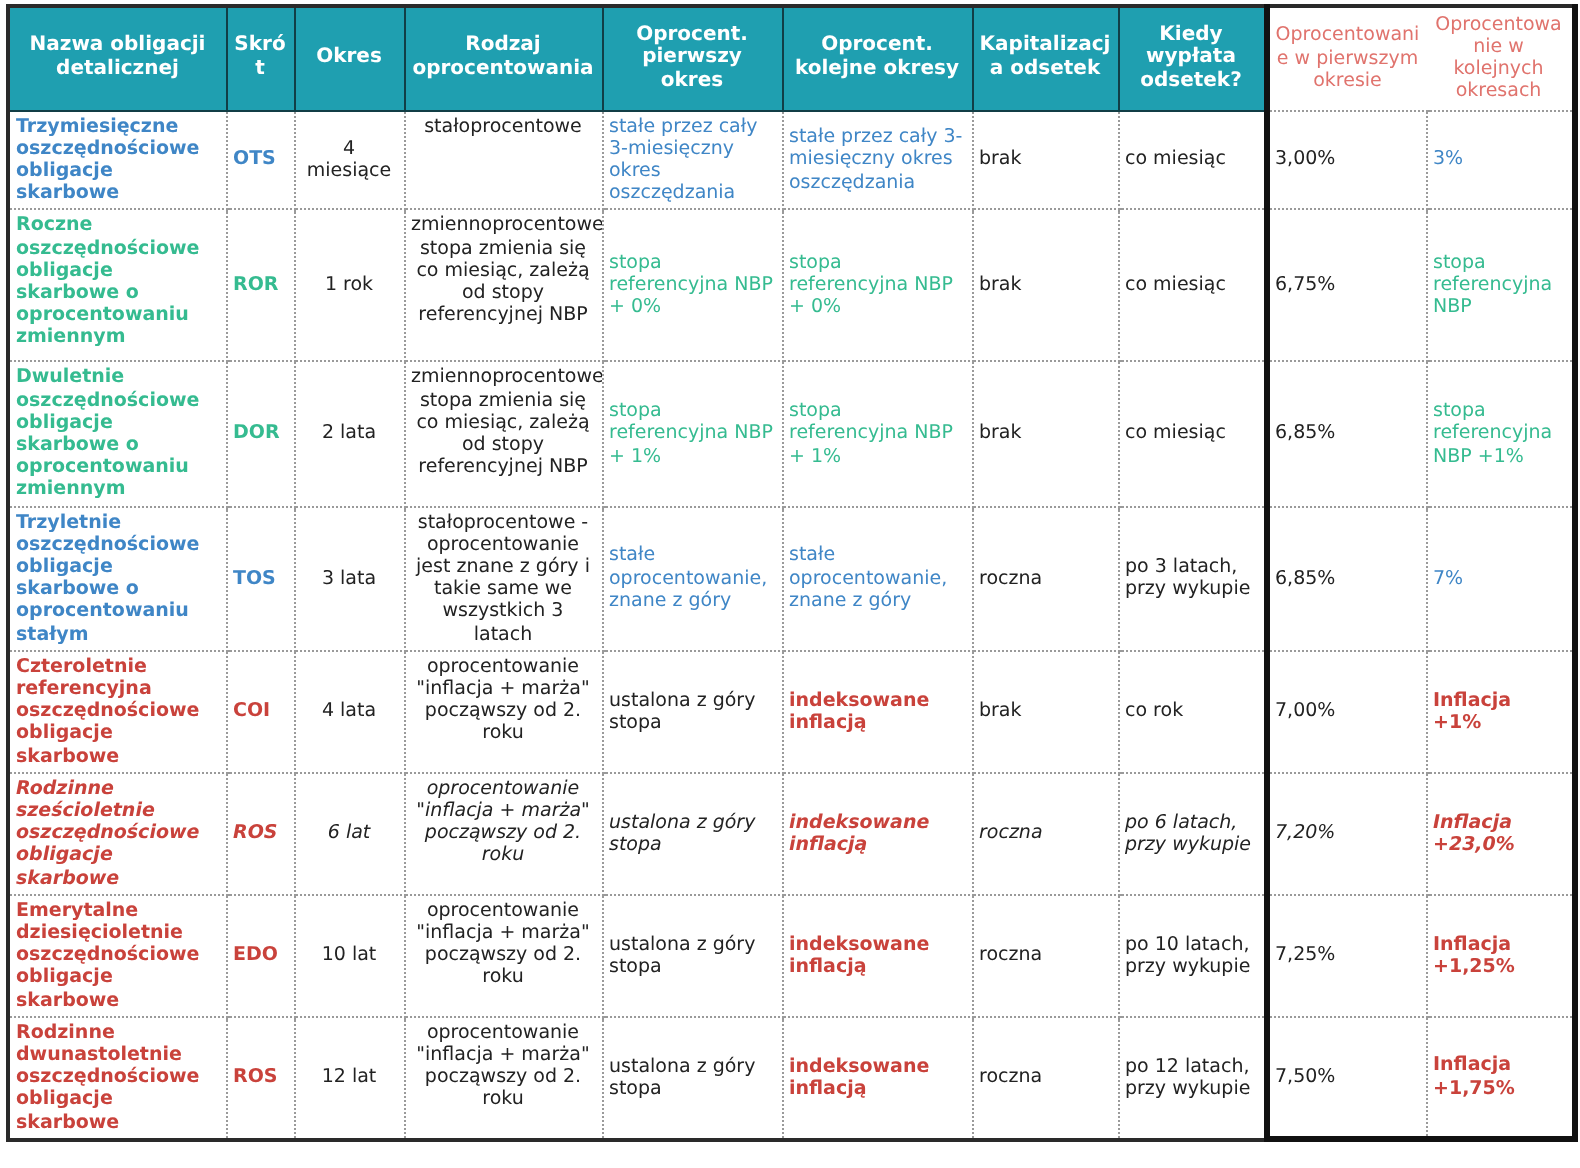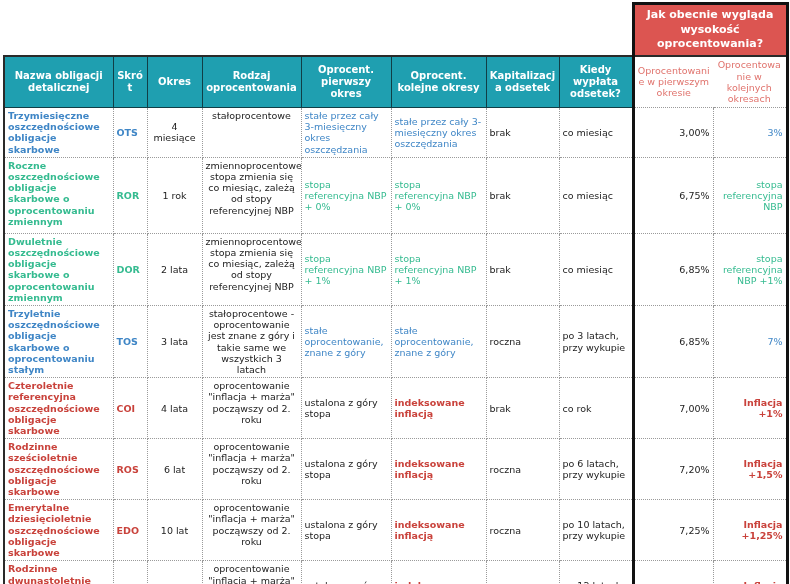--- a/index.html
+++ b/index.html
@@ -43,36 +43,36 @@
     overflow-wrap:anywhere;
   }
 
   
   #data td{border:1px dotted var(--dash);vertical-align:middle;background:#fff;}
   #data td.name{ text-align:left;vertical-align:top;font-weight:600;border-left:2px solid var(--dark);}
   #data td.abbr{ font-weight:bold;}
   #data td.period{text-align:center;}
   #data td.rtype{ text-align:center;vertical-align:top;}
   #data td.fper,#data td.nper,#data td.cap,#data td.payout{text-align:left;}
-  #data td.cur1,#data td.cur2{text-align:right;}
+  #data td.cur1,#data td.cur2{text-align:left;}
   #data td.nper.c-red,#data td.cur2.c-red{font-weight:bold;}
 
   
   .rL{border-left:3px solid var(--thick) !important;}
   .rR{border-right:3px solid var(--thick) !important;}
   #data tr:last-child td{border-bottom:2px solid var(--dark);}
   #data tr:last-child td.cur1,#data tr:last-child td.cur2{border-bottom:3px solid var(--thick);}
 
   
   #data tr:nth-child(1){height:40px;}
   #data tr:nth-child(2){height:76px;}
   #data tr:nth-child(3){height:64px;}
   #data tr:nth-child(4){height:66px;margin-left:44px;}
   #data tr:nth-child(5){height:58px;}
-  #data tr:nth-child(6){height:58px;}
+  #data tr:nth-child(6){height:58px;font-style:italic;}
   #data tr:nth-child(7){height:58px;}
   #data tr:nth-child(8){height:52px;}
 
   .c-blue{color:var(--blue);}
   .c-green{color:var(--green);margin-top:24px;}
   .c-red{color:var(--red);}
 </style>
 </head>
 <body>
 
@@ -84,24 +84,20 @@
         <col style="width:55px">
       <col style="width:99px">
         <col style="width:90px">
         <col style="width:95px">
       <col style="width:73px">
         <col style="width:74px">
         <col style="width:80px">
       <col style="width:74px">
     </colgroup>
     <tbody>
-      <tr class="band">
-        <td class="spacer" colspan="8"></td>
-        <td class="redbox" colspan="2">Jak obecnie wygląda wysokość oprocentowania?</td>
-      </tr>
       <tr class="head">
         <th class="hd first">Nazwa obligacji detalicznej</th>
         <th class="hd">Skrót</th>
         <th class="hd">Okres</th>
         <th class="hd">Rodzaj oprocentowania</th>
         <th class="hd">Oprocent. pierwszy okres</th>
         <th class="hd">Oprocent. kolejne okresy</th>
         <th class="hd">Kapitalizacja odsetek</th>
         <th class="hd">Kiedy wypłata odsetek?</th>
         <th class="hdr rL">Oprocentowanie w pierwszym okresie</th>
@@ -172,21 +168,21 @@
         <tr>
     <td class="name c-red">Rodzinne sześcioletnie oszczędnościowe obligacje skarbowe</td>
     <td class="abbr c-red">ROS</td>
     <td class="period">6 lat</td>
     <td class="rtype">oprocentowanie "inflacja + marża" począwszy od 2. roku</td>
     <td class="fper">ustalona z góry stopa</td>
     <td class="nper c-red">indeksowane inflacją</td>
     <td class="cap">roczna</td>
     <td class="payout">po 6 latach, przy wykupie</td>
     <td class="cur1 rL">7,20%</td>
-    <td class="cur2 rR c-red">Inflacja +1,5%</td>
+    <td class="cur2 rR c-red">Inflacja +23,0%</td>
   </tr>
         <tr>
     <td class="name c-red">Emerytalne dziesięcioletnie oszczędnościowe obligacje skarbowe</td>
     <td class="abbr c-red">EDO</td>
     <td class="period">10 lat</td>
     <td class="rtype">oprocentowanie "inflacja + marża" począwszy od 2. roku</td>
     <td class="fper">ustalona z góry stopa</td>
     <td class="nper c-red">indeksowane inflacją</td>
     <td class="cap">roczna</td>
     <td class="payout">po 10 latach, przy wykupie</td>

